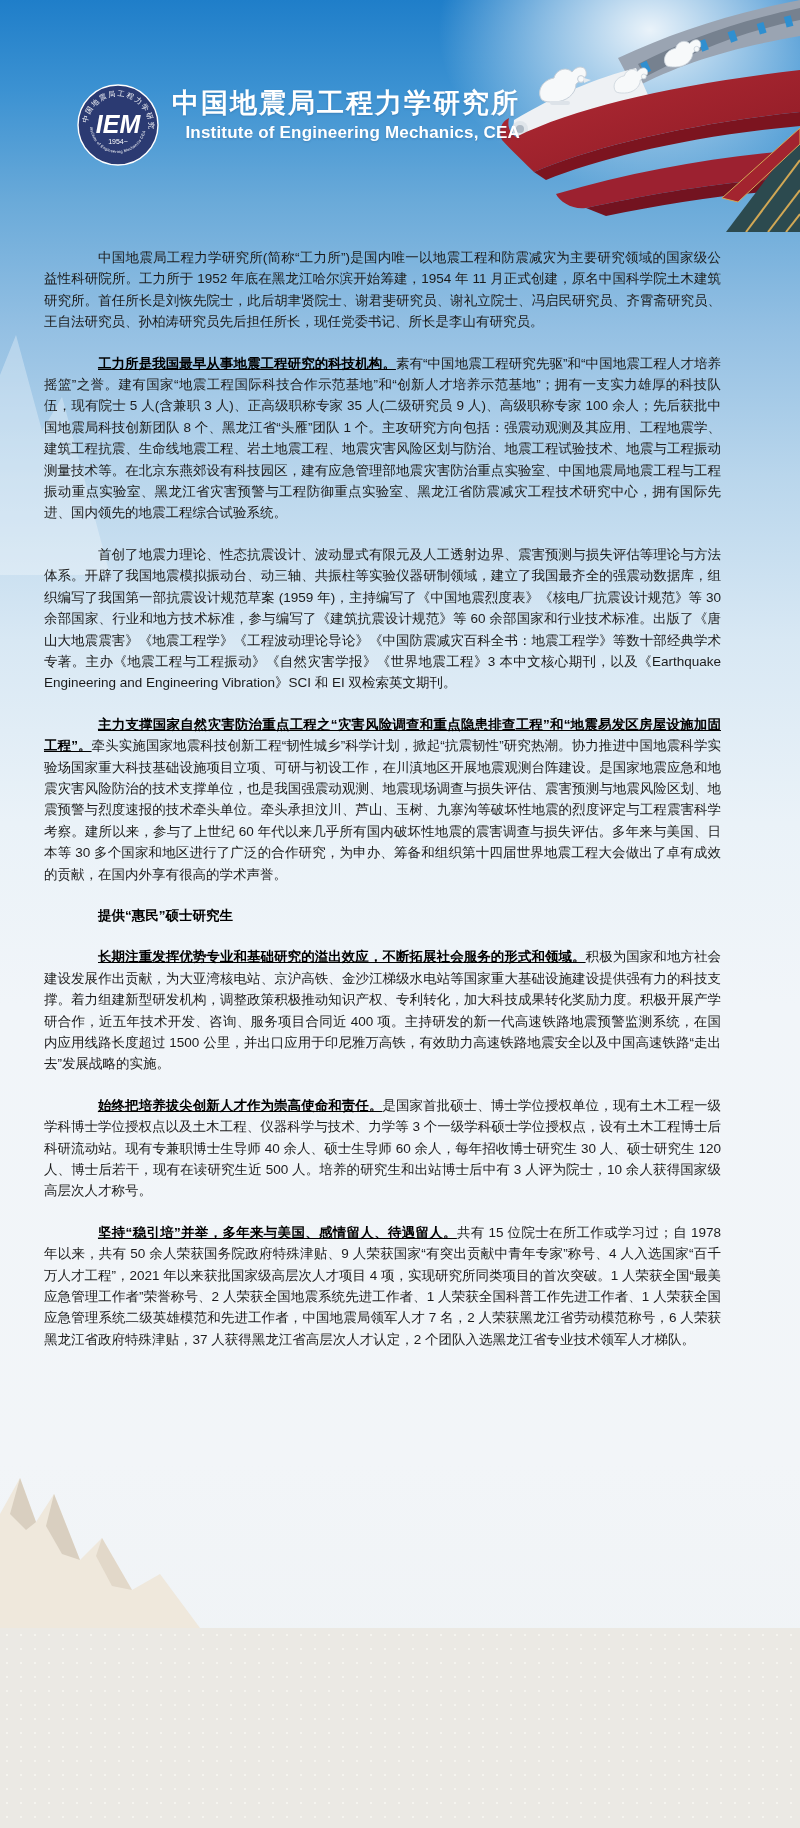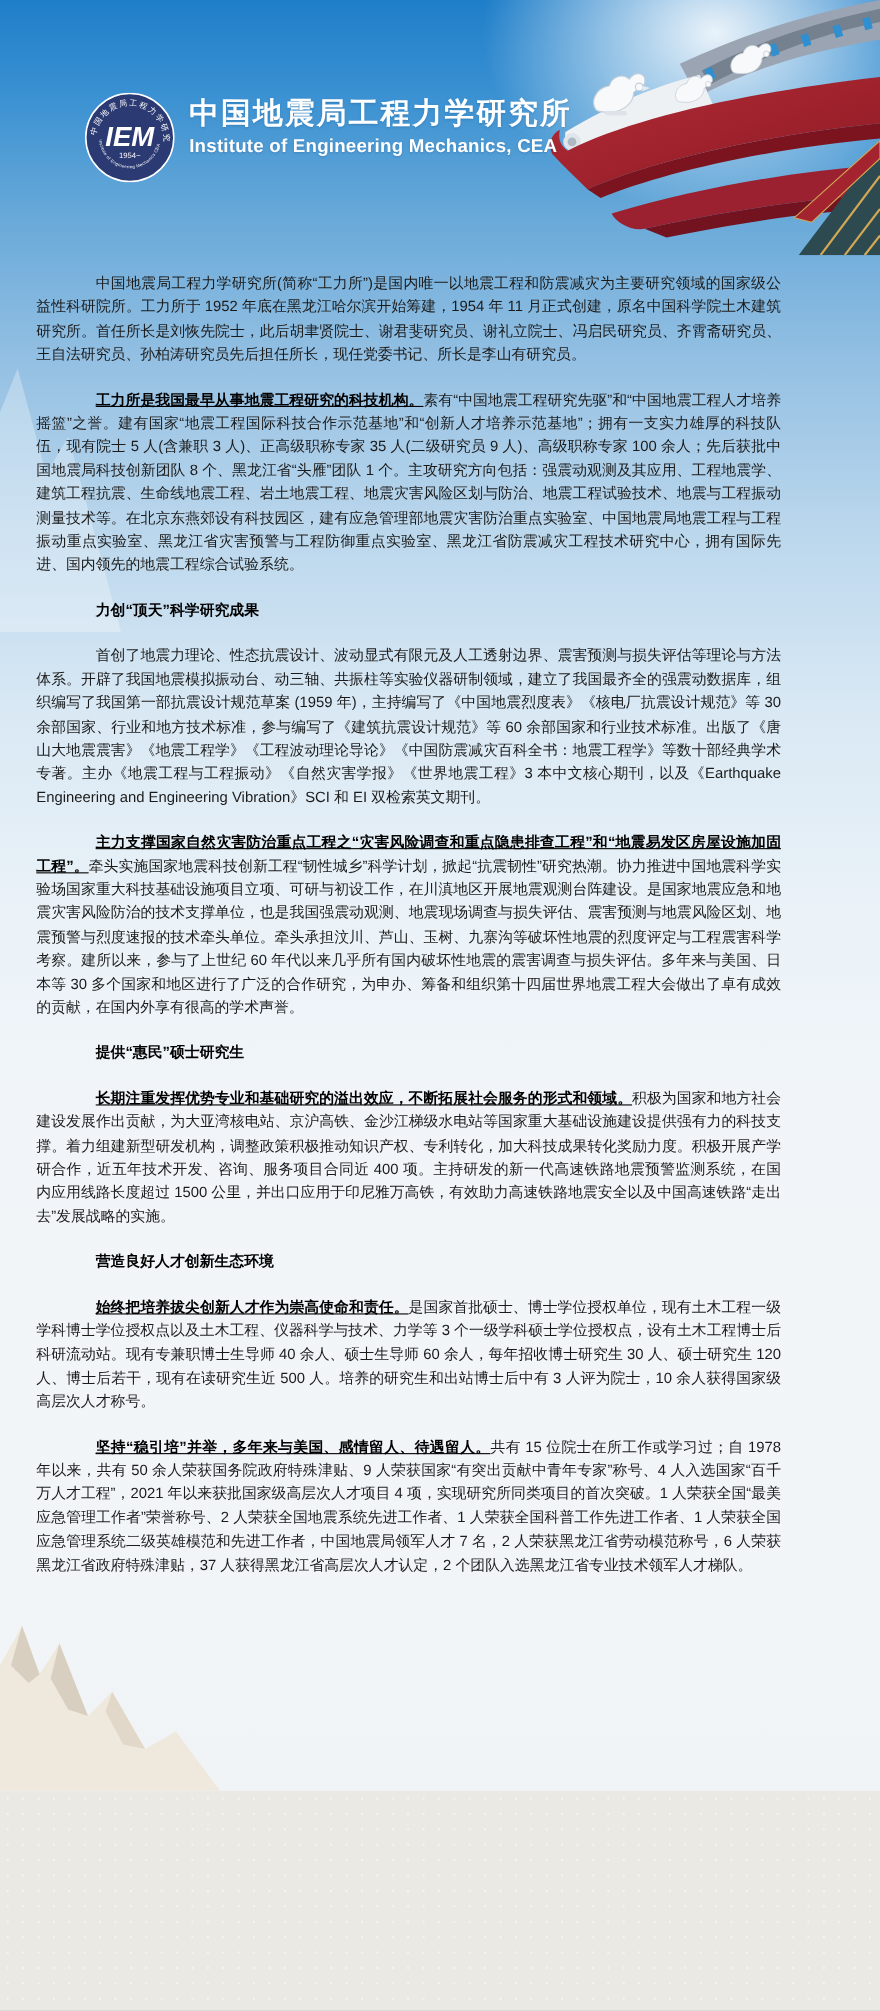--- a/index.html
+++ b/index.html
@@ -28,23 +28,24 @@
   .roof{position:absolute;right:0;top:0;width:372px;height:232px;}
   .logo{position:absolute;left:77px;top:84px;width:82px;height:82px;}
   .title-block{position:absolute;left:172px;top:88px;color:#ffffff;}
   .title-cn{
     font-size:27px;font-weight:bold;letter-spacing:2px;line-height:30px;margin:0;
     text-shadow:0 1px 2px rgba(20,60,110,.25);
   }
   .title-en{
     font-size:17px;font-weight:bold;letter-spacing:.2px;line-height:20px;margin:5px 0 0 0;
     text-shadow:0 1px 2px rgba(20,60,110,.25);
+    text-align:right;
   }
   .body-text{
-    position:absolute;left:33px;top:247px;width:677px;
+    position:absolute;left:44px;top:247px;width:677px;
     font-size:13.5px;line-height:21.4px;color:#1b1b1b;
     text-align:justify;text-justify:inter-ideograph;
   }
   .body-text p{margin:0 0 20px 0;text-indent:54px;}
   .body-text h2{
     font-size:13.5px;line-height:21.4px;font-weight:bold;color:#000;
     margin:0 0 20px 0;text-indent:54px;
   }
   .body-text strong{font-weight:bold;color:#000;text-decoration:underline;}
 </style>
@@ -143,23 +144,21 @@
   </svg>
 
   <div class="title-block">
     <div class="title-cn">中国地震局工程力学研究所</div>
     <div class="title-en">Institute of Engineering Mechanics, CEA</div>
   </div>
 
   <div class="body-text">
       <p>中国地震局工程力学研究所(简称“工力所”)是国内唯一以地震工程和防震减灾为主要研究领域的国家级公益性科研院所。工力所于 1952 年底在黑龙江哈尔滨开始筹建，1954 年 11 月正式创建，原名中国科学院土木建筑研究所。首任所长是刘恢先院士，此后胡聿贤院士、谢君斐研究员、谢礼立院士、冯启民研究员、齐霄斋研究员、王自法研究员、孙柏涛研究员先后担任所长，现任党委书记、所长是李山有研究员。</p>
       <p><strong>工力所是我国最早从事地震工程研究的科技机构。</strong>素有“中国地震工程研究先驱”和“中国地震工程人才培养摇篮”之誉。建有国家“地震工程国际科技合作示范基地”和“创新人才培养示范基地”；拥有一支实力雄厚的科技队伍，现有院士 5 人(含兼职 3 人)、正高级职称专家 35 人(二级研究员 9 人)、高级职称专家 100 余人；先后获批中国地震局科技创新团队 8 个、黑龙江省“头雁”团队 1 个。主攻研究方向包括：强震动观测及其应用、工程地震学、建筑工程抗震、生命线地震工程、岩土地震工程、地震灾害风险区划与防治、地震工程试验技术、地震与工程振动测量技术等。在北京东燕郊设有科技园区，建有应急管理部地震灾害防治重点实验室、中国地震局地震工程与工程振动重点实验室、黑龙江省灾害预警与工程防御重点实验室、黑龙江省防震减灾工程技术研究中心，拥有国际先进、国内领先的地震工程综合试验系统。</p>
-      <h2>力创“顶天”科学研究成果</h2>
       <p>首创了地震力理论、性态抗震设计、波动显式有限元及人工透射边界、震害预测与损失评估等理论与方法体系。开辟了我国地震模拟振动台、动三轴、共振柱等实验仪器研制领域，建立了我国最齐全的强震动数据库，组织编写了我国第一部抗震设计规范草案 (1959 年)，主持编写了《中国地震烈度表》《核电厂抗震设计规范》等 30 余部国家、行业和地方技术标准，参与编写了《建筑抗震设计规范》等 60 余部国家和行业技术标准。出版了《唐山大地震震害》《地震工程学》《工程波动理论导论》《中国防震减灾百科全书：地震工程学》等数十部经典学术专著。主办《地震工程与工程振动》《自然灾害学报》《世界地震工程》3 本中文核心期刊，以及《Earthquake Engineering and Engineering Vibration》SCI 和 EI 双检索英文期刊。</p>
       <p><strong>主力支撑国家自然灾害防治重点工程之“灾害风险调查和重点隐患排查工程”和“地震易发区房屋设施加固工程”。</strong>牵头实施国家地震科技创新工程“韧性城乡”科学计划，掀起“抗震韧性”研究热潮。协力推进中国地震科学实验场国家重大科技基础设施项目立项、可研与初设工作，在川滇地区开展地震观测台阵建设。是国家地震应急和地震灾害风险防治的技术支撑单位，也是我国强震动观测、地震现场调查与损失评估、震害预测与地震风险区划、地震预警与烈度速报的技术牵头单位。牵头承担汶川、芦山、玉树、九寨沟等破坏性地震的烈度评定与工程震害科学考察。建所以来，参与了上世纪 60 年代以来几乎所有国内破坏性地震的震害调查与损失评估。多年来与美国、日本等 30 多个国家和地区进行了广泛的合作研究，为申办、筹备和组织第十四届世界地震工程大会做出了卓有成效的贡献，在国内外享有很高的学术声誉。</p>
       <h2>提供“惠民”硕士研究生</h2>
       <p><strong>长期注重发挥优势专业和基础研究的溢出效应，不断拓展社会服务的形式和领域。</strong>积极为国家和地方社会建设发展作出贡献，为大亚湾核电站、京沪高铁、金沙江梯级水电站等国家重大基础设施建设提供强有力的科技支撑。着力组建新型研发机构，调整政策积极推动知识产权、专利转化，加大科技成果转化奖励力度。积极开展产学研合作，近五年技术开发、咨询、服务项目合同近 400 项。主持研发的新一代高速铁路地震预警监测系统，在国内应用线路长度超过 1500 公里，并出口应用于印尼雅万高铁，有效助力高速铁路地震安全以及中国高速铁路“走出去”发展战略的实施。</p>
-      <h2>营造良好人才创新生态环境</h2>
       <p><strong>始终把培养拔尖创新人才作为崇高使命和责任。</strong>是国家首批硕士、博士学位授权单位，现有土木工程一级学科博士学位授权点以及土木工程、仪器科学与技术、力学等 3 个一级学科硕士学位授权点，设有土木工程博士后科研流动站。现有专兼职博士生导师 40 余人、硕士生导师 60 余人，每年招收博士研究生 30 人、硕士研究生 120 人、博士后若干，现有在读研究生近 500 人。培养的研究生和出站博士后中有 3 人评为院士，10 余人获得国家级高层次人才称号。</p>
       <p><strong>坚持“稳引培”并举，多年来与美国、感情留人、待遇留人。</strong>共有 15 位院士在所工作或学习过；自 1978 年以来，共有 50 余人荣获国务院政府特殊津贴、9 人荣获国家“有突出贡献中青年专家”称号、4 人入选国家“百千万人才工程”，2021 年以来获批国家级高层次人才项目 4 项，实现研究所同类项目的首次突破。1 人荣获全国“最美应急管理工作者”荣誉称号、2 人荣获全国地震系统先进工作者、1 人荣获全国科普工作先进工作者、1 人荣获全国应急管理系统二级英雄模范和先进工作者，中国地震局领军人才 7 名，2 人荣获黑龙江省劳动模范称号，6 人荣获黑龙江省政府特殊津贴，37 人获得黑龙江省高层次人才认定，2 个团队入选黑龙江省专业技术领军人才梯队。</p>
     </div>
 
 </div>
 
 </body></html>

